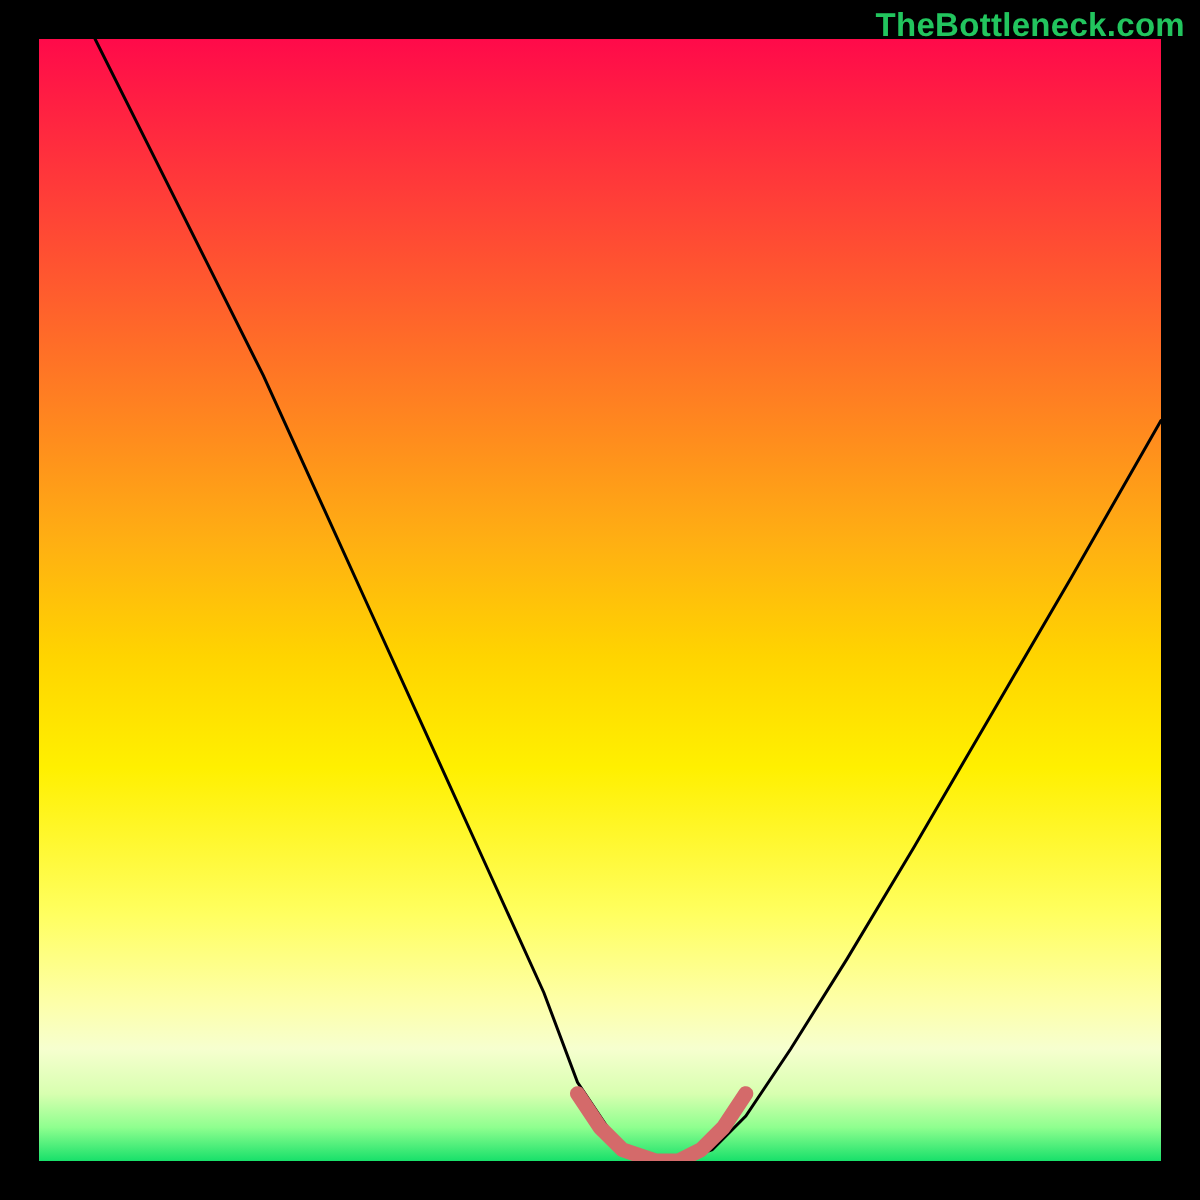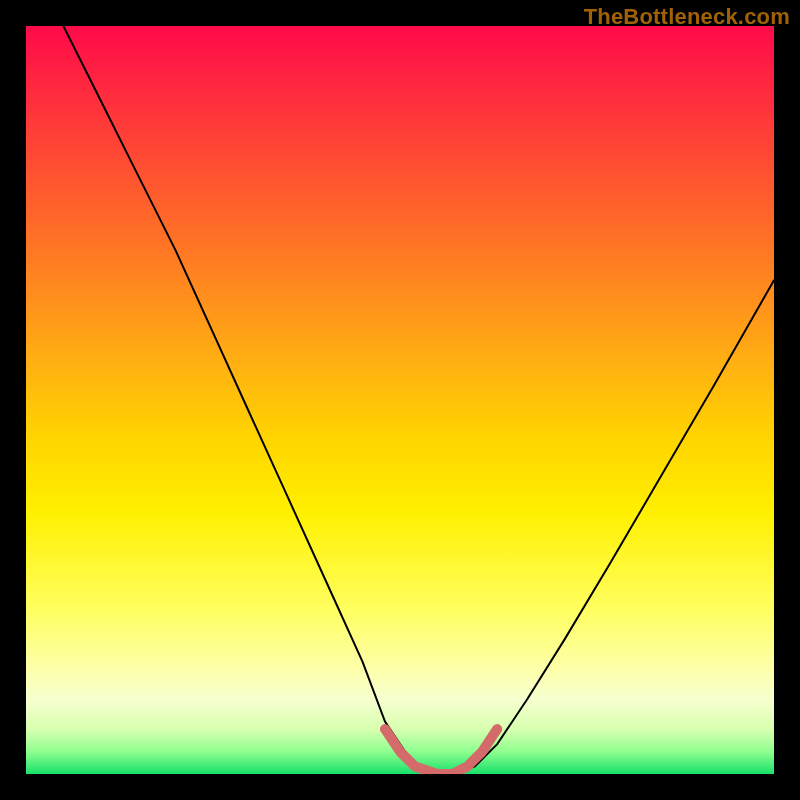--- a/index.html
+++ b/index.html
@@ -31,21 +31,21 @@
       #8fff8f 97%,
       #18e06a 100%);
   }
   .logo {
     position: absolute;
     top: 4px;
     right: 10px;
     font-family: Arial, Helvetica, sans-serif;
     font-size: 22px;
     font-weight: 600;
-    color: #a16207;
+    color: #22c55e;
     letter-spacing: 0.2px;
   }
   svg.curve {
     position: absolute;
     left: 0; top: 0;
     width: 748px;
     height: 748px;
   }
 </style>
 </head>

